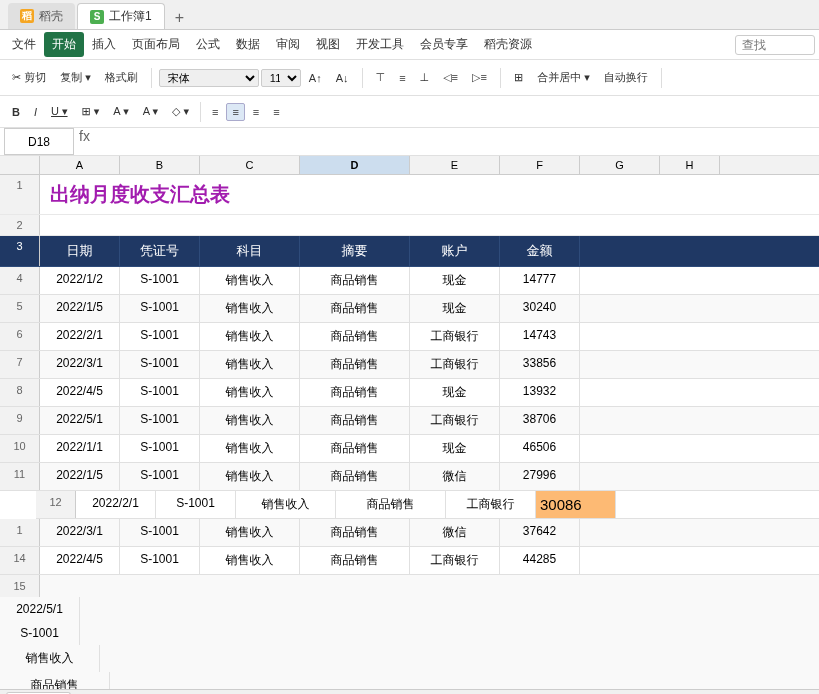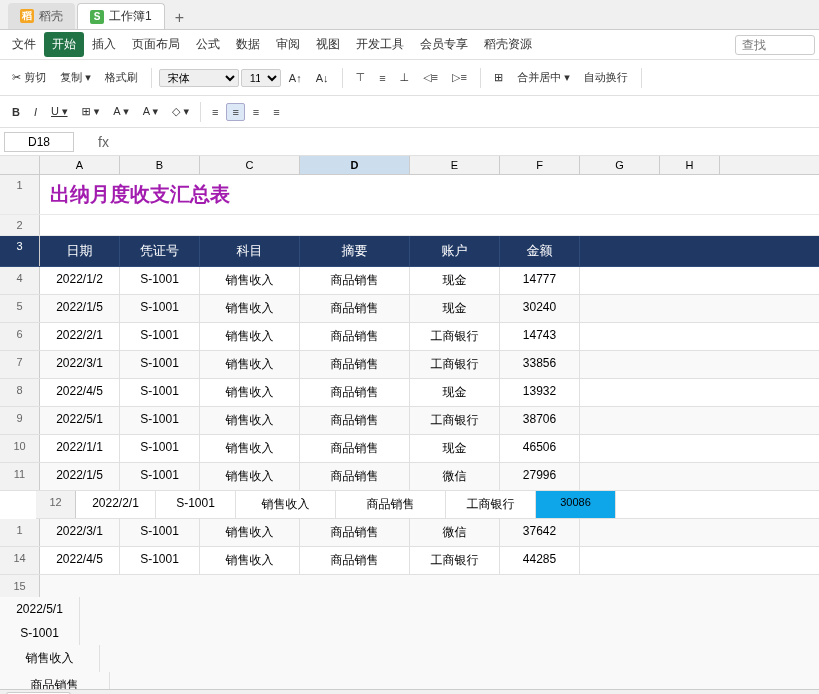--- a/index.html
+++ b/index.html
@@ -20,29 +20,29 @@
     .menu-bar { display: flex; align-items: center; background: #fff; height: 30px; border-bottom: 1px solid #e0e0e0; padding: 0 4px; gap: 0; }
     .menu-item { padding: 4px 8px; font-size: 12px; color: #333; cursor: pointer; border-radius: 3px; }
     .menu-item.active { background: #217346; color: #fff; border-radius: 3px; }
     .search-area { margin-left: auto; display: flex; align-items: center; }
     .search-box { border: 1px solid #ccc; border-radius: 3px; padding: 2px 6px; font-size: 12px; width: 80px; }
 
     
     .toolbar { display: flex; align-items: center; height: 36px; border-bottom: 1px solid #e0e0e0; padding: 2px 6px; gap: 4px; background: #fff; }
     .toolbar-btn { padding: 2px 5px; font-size: 11px; cursor: pointer; border: 1px solid transparent; border-radius: 2px; color: #333; }
     .toolbar-separator { width: 1px; height: 20px; background: #ddd; margin: 0 3px; }
-    .font-selector { border: 1px solid #ccc; border-radius: 2px; padding: 1px 4px; font-size: 11px; width: 80px; }
+    .font-selector { border: 1px solid #ccc; border-radius: 2px; padding: 1px 4px; font-size: 11px; width: 100px; }
     .font-size-selector { border: 1px solid #ccc; border-radius: 2px; padding: 1px 4px; font-size: 11px; width: 40px; }
     .toolbar-group { display: flex; align-items: center; gap: 2px; }
 
     
     .toolbar2 { display: flex; align-items: center; height: 32px; border-bottom: 1px solid #e0e0e0; padding: 2px 6px; gap: 2px; background: #fff; }
 
     
-    .formula-bar { display: flex; align-items: center; height: 28px; border-bottom: 1px solid #e0e0e0; padding: 0 4px; background: #fff; gap: 20px; }
+    .formula-bar { display: flex; height: 28px; border-bottom: 1px solid #e0e0e0; padding: 0 4px; background: #fff; gap: 1px; }
     .cell-ref { border: 1px solid #ccc; width: 70px; padding: 2px 4px; font-size: 12px; text-align: center; }
     .formula-icon { font-size: 14px; color: #666; padding: 0 4px; }
     .formula-input { flex: 1; border: none; outline: none; font-size: 12px; padding: 2px 4px; }
     .row-num { width: 40px; min-width: 40px; text-align: center; font-size: 11px; color: #666; background: #f2f2f2; border-right: 1px solid #ccc; padding: 4px 0; flex-shrink: 0; }
 
     .main-content { display: flex; flex-direction: column; height: calc(694px - 30px - 30px - 36px - 32px - 28px - 24px); overflow-y: auto; }
   </style>
 </head>
 <body>
 
@@ -254,21 +254,21 @@
     <div style="width:80px; text-align:center; padding:5px 4px; font-size:12px; border-right:1px solid #e0e0e0; background:#f9f9f9;">27996</div>
     <div style="flex:1; background:#f9f9f9;"></div>
   </div>
       <div style="display: flex; border-bottom: 1px solid rgb(224, 224, 224); background: rgb(255, 255, 255); margin-left: 36px;">
     <div style="width:40px; min-width:40px; text-align:center; font-size:11px; color:#666; background:#f2f2f2; border-right:1px solid #ccc; padding:5px 0;">12</div>
     <div style="width:80px; text-align:center; padding:5px 4px; font-size:12px; border-right:1px solid #e0e0e0; background:#fff;">2022/2/1</div>
     <div style="width:80px; text-align:center; padding:5px 4px; font-size:12px; border-right:1px solid #e0e0e0; background:#fff;">S-1001</div>
     <div style="width:100px; text-align:center; padding:5px 4px; font-size:12px; border-right:1px solid #e0e0e0; background:#fff;">销售收入</div>
     <div style="width:110px; text-align:center; padding:5px 4px; font-size:12px; border-right:1px solid #e0e0e0; background:#fff;">商品销售</div>
     <div style="width:90px; text-align:center; padding:5px 4px; font-size:12px; border-right:1px solid #e0e0e0; background:#fff;">工商银行</div>
-    <div style="width:80px; text-align:center; padding:5px 4px; font-size:11px; border-right:1px solid #e0e0e0; background:#0ea5e9;">30086</div>
+    <div style="width:80px; padding:5px 4px; font-size:15px; border-right:1px solid #e0e0e0; background:#fdba74;">30086</div>
     <div style="flex:1; background:#fff;"></div>
   </div>
       <div style="display: flex; border-bottom: 1px solid rgb(224, 224, 224); background: rgb(249, 249, 249);">
     <div style="width:40px; min-width:40px; text-align:center; font-size:11px; color:#666; background:#f2f2f2; border-right:1px solid #ccc; padding:5px 0;">1</div>
     <div style="width:80px; text-align:center; padding:5px 4px; font-size:12px; border-right:1px solid #e0e0e0; background:#f9f9f9;">2022/3/1</div>
     <div style="width:80px; text-align:center; padding:5px 4px; font-size:12px; border-right:1px solid #e0e0e0; background:#f9f9f9;">S-1001</div>
     <div style="width:100px; text-align:center; padding:5px 4px; font-size:12px; border-right:1px solid #e0e0e0; background:#f9f9f9;">销售收入</div>
     <div style="width:110px; text-align:center; padding:5px 4px; font-size:12px; border-right:1px solid #e0e0e0; background:#f9f9f9;">商品销售</div>
     <div style="width:90px; text-align:center; padding:5px 4px; font-size:12px; border-right:1px solid #e0e0e0; background:#f9f9f9;">微信</div>
     <div style="width:80px; text-align:center; padding:5px 4px; font-size:12px; border-right:1px solid #e0e0e0; background:#f9f9f9;">37642</div>

